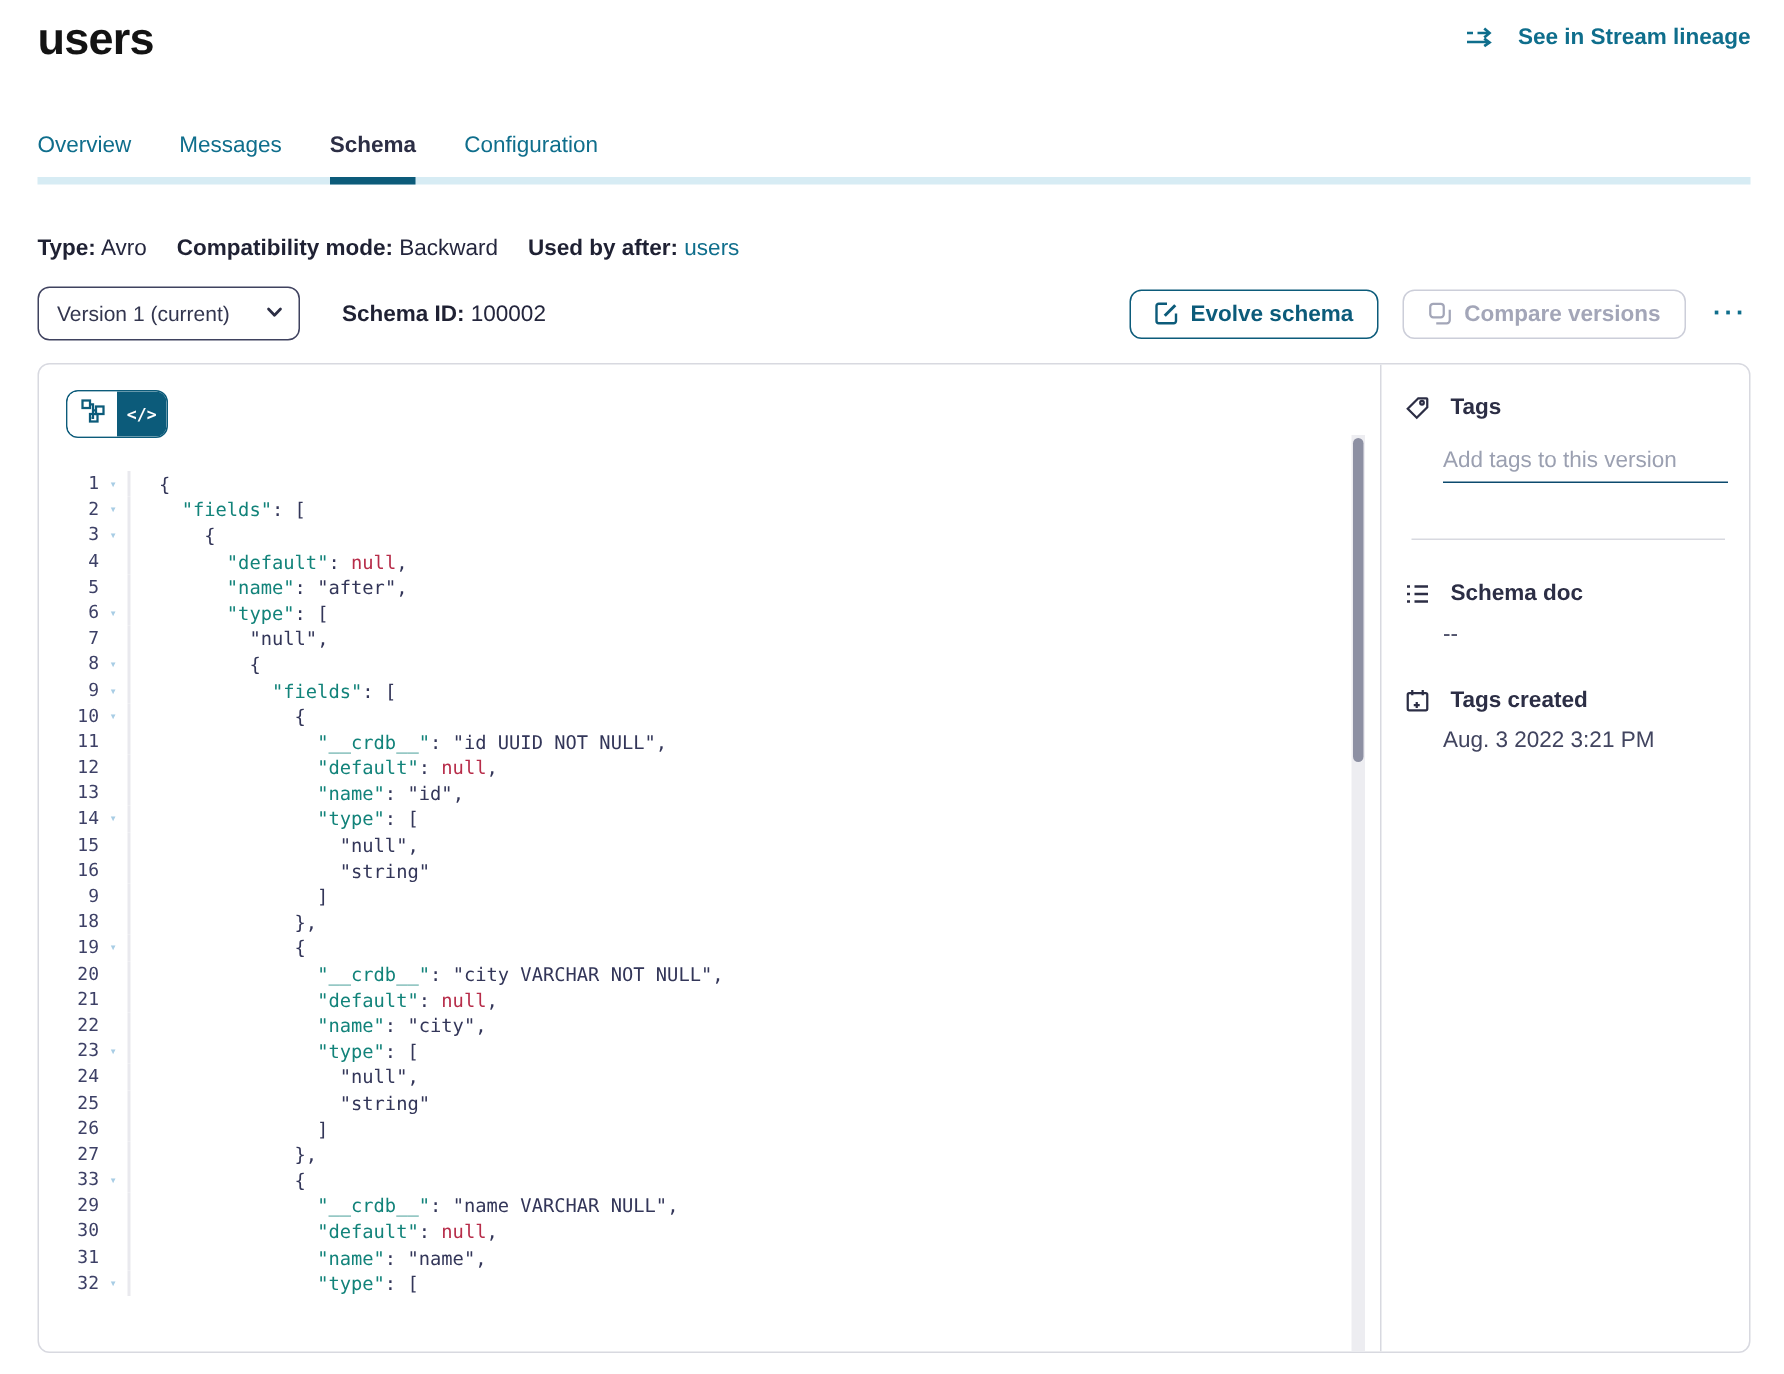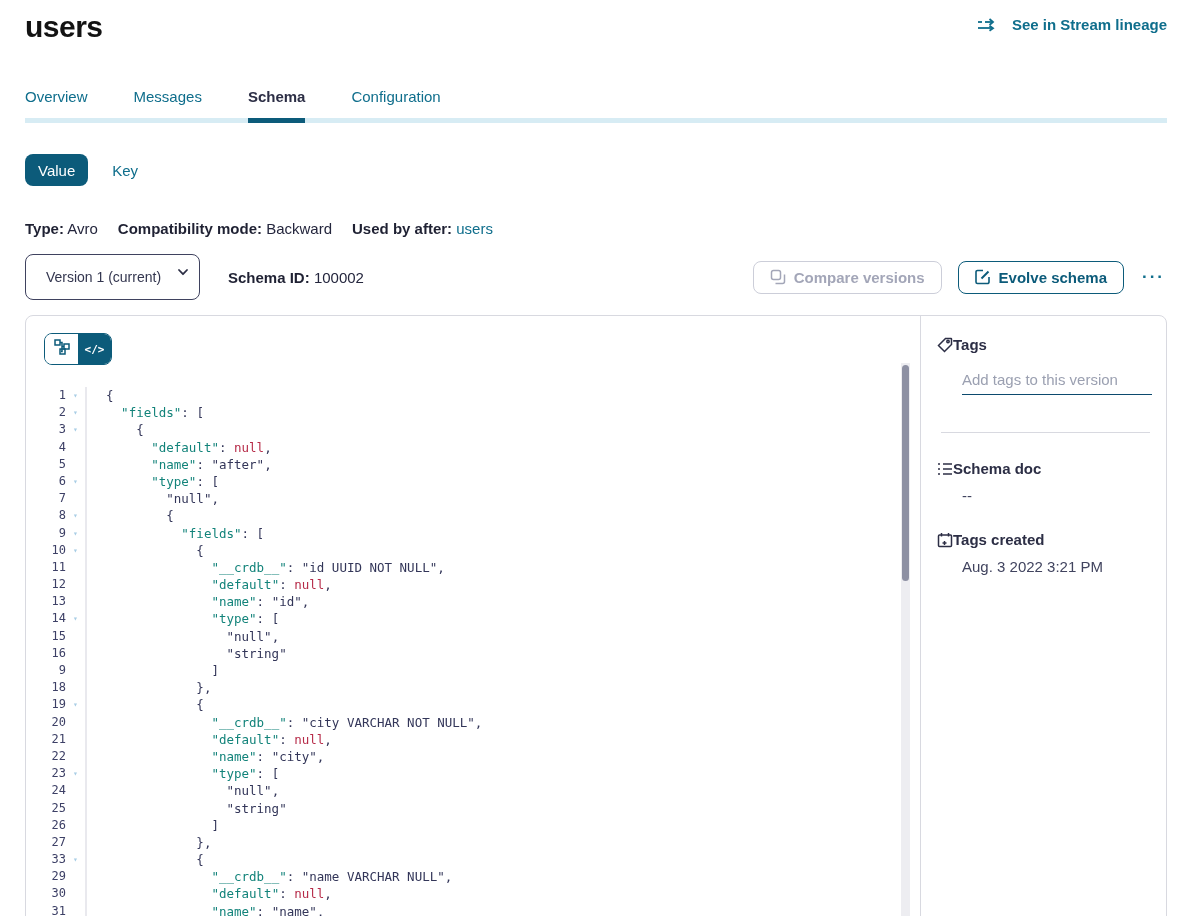--- a/index.html
+++ b/index.html
@@ -7,44 +7,44 @@
               font-family:"Liberation Sans", sans-serif; color:#24263d; }
   .page { padding:10px 22px 0 25px; position:relative; width:1189px; height:916px; }
 
   
   .topbar { display:flex; justify-content:space-between; align-items:flex-start; }
   .page-title { font-size:30px; font-weight:700; letter-spacing:-0.5px; color:#131313; }
   .lineage-link { display:inline-flex; align-items:center; gap:17px; margin-top:6px;
                   color:#0f6e8c; font-size:15px; font-weight:600; cursor:pointer; text-decoration:none; }
 
   
-  .tabs { display:flex; gap:46px; margin-top:44px; position:relative; border-bottom:5px solid #d7ecf4; }
+  .tabs { display:flex; gap:32px; margin-top:44px; position:relative; border-bottom:5px solid #d7ecf4; }
   .tab { position:relative; padding-bottom:13px; font-size:15px; font-weight:500;
          color:#0f6e8c; cursor:pointer; }
   .tab.active { color:#2c2e45; font-weight:600; }
   .tab.active::after { content:""; position:absolute; left:0; right:0; bottom:-5px; height:5px; background:#0c5b7a; }
 
   
   .toggle-row { margin-top:31px; display:flex; align-items:center; gap:24px; }
   .value-btn { height:32px; min-width:56px; padding:0 13px; background:#0c5b7a; color:#fff;
                border:none; border-radius:8px; font-size:15px; font-weight:500; cursor:pointer;
                font-family:"Liberation Sans", sans-serif; }
   .key-link { color:#0f6e8c; font-size:15px; font-weight:500; cursor:pointer; }
 
   
   .meta-row { margin-top:34px; display:flex; align-items:baseline; gap:20px; font-size:15px; color:#24263d; }
   .meta-item b { font-weight:700; color:#1f2133; }
   .meta-link { color:#0f6e8c; cursor:pointer; }
 
   
   .controls-row { margin-top:17px; display:flex; align-items:center; }
   .version-wrap { position:relative; }
-  .version-select { width:175px; height:46px; border:1px solid #3f425f; border-radius:8px;
+  .version-select { width:175px; height:36px; border:1px solid #3f425f; border-radius:8px;
                     padding:0 30px 0 12px; font-size:14px; color:#33364f; background:#fff;
-                    appearance:none; -webkit-appearance:none; font-family:"Liberation Sans", sans-serif;text-align:center; }
+                    appearance:none; -webkit-appearance:none; font-family:"Liberation Sans", sans-serif; }
   .version-chevron { position:absolute; right:11px; top:10px; pointer-events:none; }
   .schemaid { margin-left:28px; font-size:15px; }
   .schemaid b { font-weight:700; color:#1f2133; }
   .controls-right { margin-left:auto; display:flex; align-items:center; gap:16px; }
   .btn { height:33px; border-radius:8px; font-size:15px; font-weight:600; padding:0 16px;
          display:inline-flex; align-items:center; gap:8px; background:#fff; cursor:pointer;
          font-family:"Liberation Sans", sans-serif; }
   .btn-disabled { color:#a3a6b8; border:1px solid #ccced9; cursor:default; }
   .btn-outline { color:#0c5b7a; border:1px solid #0c5b7a; }
   .more-btn { color:#0f6e8c; font-size:17px; font-weight:700; letter-spacing:2px; background:none;
@@ -71,21 +71,21 @@
   .tk-s { color:#333659; }
   .tk-n { color:#b72c49; }
   .tk-p { color:#333659; }
 
   .scroll-track { position:absolute; top:47px; bottom:0; right:10px; width:9px; background:#ededf1; }
   .scroll-thumb { position:absolute; top:2px; left:1px; width:7px; height:216px;
                   background:#8d90a3; border-radius:4px; }
 
   
   .side-panel { width:246px; flex:0 0 auto; border-left:1px solid #d8d9e0; padding:20px 16px; }
-  .side-heading { display:flex; align-items:center; gap:0; font-size:15px; font-weight:700; color:#2c2e45; }
+  .side-heading { display:flex; align-items:center; gap:14px; font-size:15px; font-weight:700; color:#2c2e45; }
   .tags-input { display:block; margin:15px 0 0 25px; width:190px; border:none; outline:none;
                 border-bottom:1px solid #0c4a6e; font-size:15px; padding:3px 0 6px 0; color:#24263d;
                 font-family:"Liberation Sans", sans-serif; }
   .tags-input::placeholder { color:#9ba0b1; }
   .side-divider { margin:37px 0 27px 4px; border:none; border-top:1px solid #d8d9e0; }
   .side-value { margin:10px 0 0 25px; font-size:15px; color:#41445f; }
   .side-section { margin-top:27px; }
   .icon16 { width:16px; height:16px; flex:0 0 auto; }
 </style>
 </head>
@@ -111,24 +111,20 @@
     </a>
   </div>
 
   <div class="tabs">
     <div class="tab">Overview</div>
     <div class="tab">Messages</div>
     <div class="tab active">Schema</div>
     <div class="tab">Configuration</div>
   </div>
 
-  <div class="toggle-row">
-    <button class="value-btn">Value</button>
-    <span class="key-link">Key</span>
-  </div>
 
   <div class="meta-row">
     <span class="meta-item">
       <b>Type:</b>
       <span>Avro</span>
     </span>
     <span class="meta-item">
       <b>Compatibility mode:</b>
       <span>Backward</span>
     </span>
@@ -148,37 +144,37 @@
             <path d="M2 4 L6 8.2 L10 4" stroke="#2c2e45" stroke-width="1.8" fill="none" stroke-linecap="round" stroke-linejoin="round"></path>
           </svg>
       </span>
     </span>
     <span class="schemaid">
       <b>Schema ID:</b>
       <span>100002</span>
     </span>
 
     <span class="controls-right">
+      <button class="btn btn-outline">
+        <span class="icon16">
+          <svg width="16" height="16" viewBox="0 0 16 16" fill="none" stroke="#0c5b7a" stroke-width="1.6">
+            <path d="M14 8 v5 a1.5 1.5 0 0 1 -1.5 1.5 h-10 A1.5 1.5 0 0 1 1 13 V3 a1.5 1.5 0 0 1 1.5 -1.5 H8"></path>
+            <path d="M6.5 9.5 L13.5 2.5" stroke-width="2"></path>
+          </svg>
+        </span>
+        <span>Evolve schema</span>
+      </button>
       <button class="btn btn-disabled" disabled="">
         <span class="icon16">
           <svg width="16" height="16" viewBox="0 0 16 16" fill="none" stroke="#a3a6b8" stroke-width="1.5">
             <rect x="1.5" y="1.5" width="9" height="9" rx="2"></rect>
             <path d="M5.5 14.5 h7 a2 2 0 0 0 2-2 v-7"></path>
           </svg>
         </span>
         <span>Compare versions</span>
-      </button>
-      <button class="btn btn-outline">
-        <span class="icon16">
-          <svg width="16" height="16" viewBox="0 0 16 16" fill="none" stroke="#0c5b7a" stroke-width="1.6">
-            <path d="M14 8 v5 a1.5 1.5 0 0 1 -1.5 1.5 h-10 A1.5 1.5 0 0 1 1 13 V3 a1.5 1.5 0 0 1 1.5 -1.5 H8"></path>
-            <path d="M6.5 9.5 L13.5 2.5" stroke-width="2"></path>
-          </svg>
-        </span>
-        <span>Evolve schema</span>
       </button>
       <button class="more-btn">···</button>
     </span>
   </div>
 
   <div class="main-card">
 
     <div class="code-panel">
       <div class="view-toggle">
         <div class="vt-btn">

